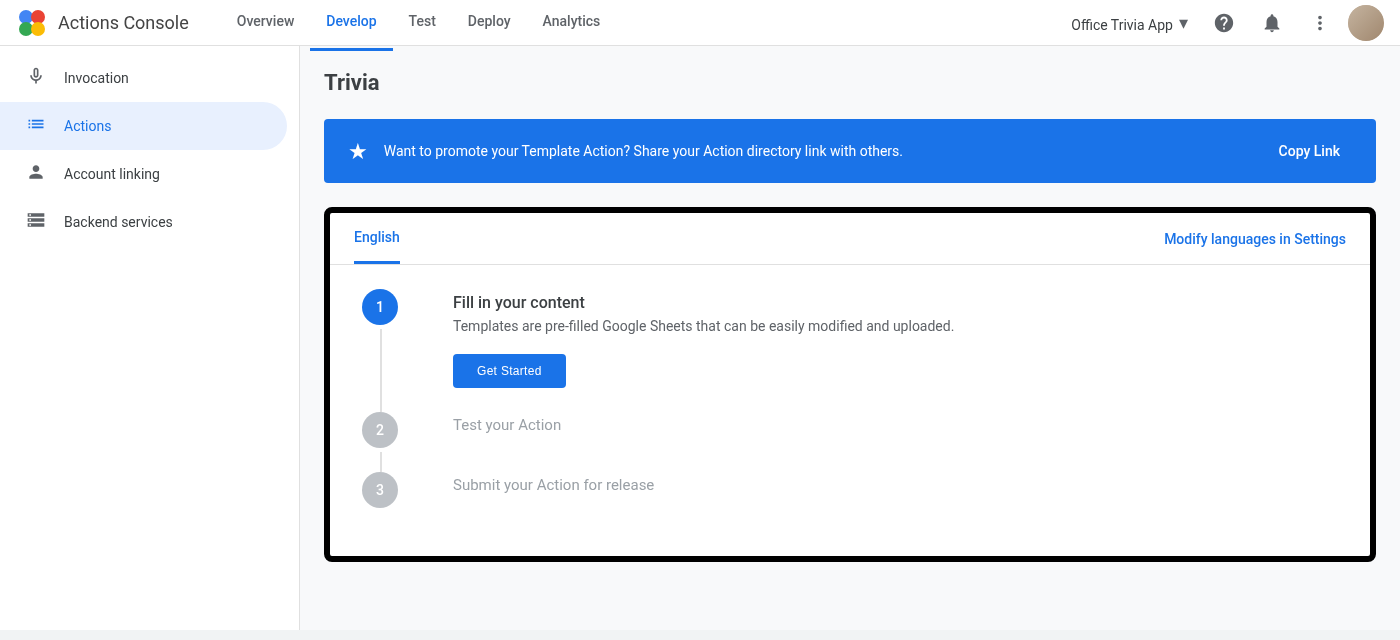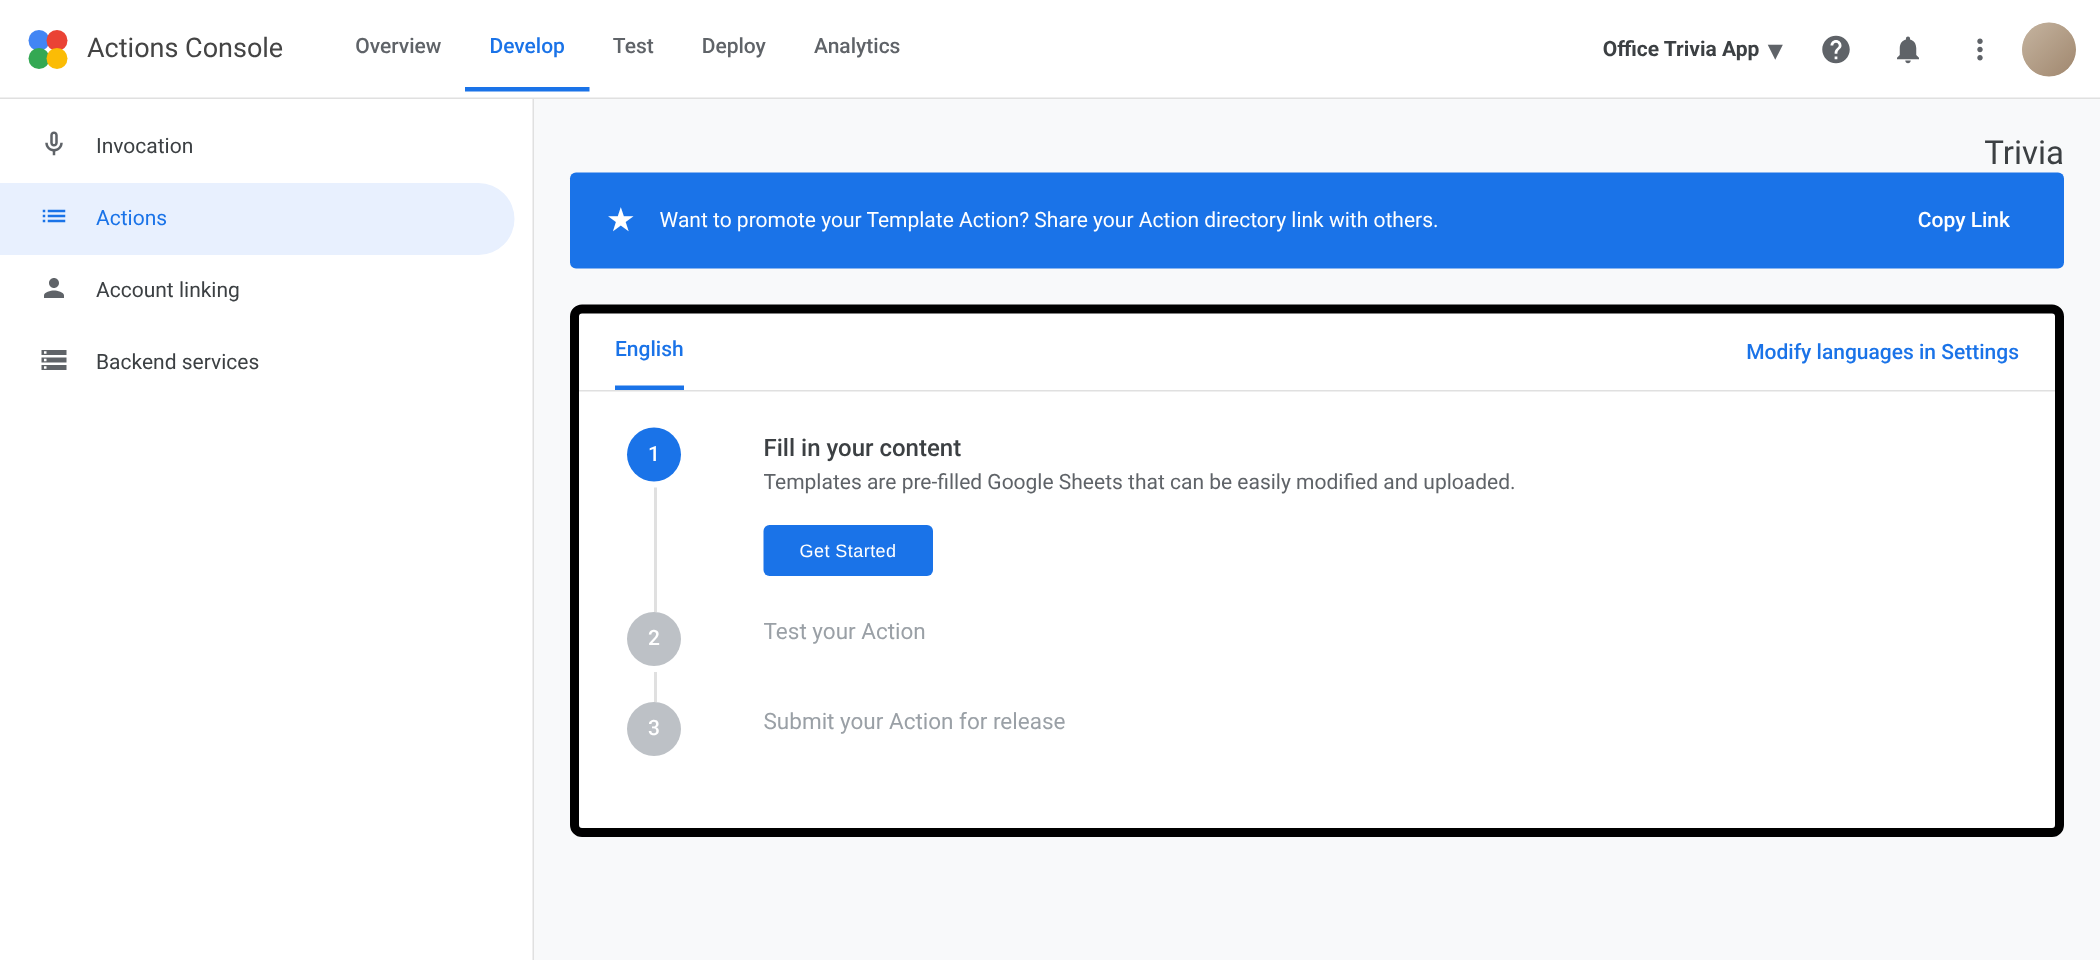--- a/index.html
+++ b/index.html
@@ -3,21 +3,21 @@
   <meta charset="utf-8">
   <style>
     * { box-sizing: border-box; margin: 0; padding: 0; }
     body { font-family: 'Roboto', Arial, sans-serif; background: #f1f3f4; height: 640px; overflow: hidden; }
 
     
     .top-nav {
       display: flex;
       align-items: center;
       background: #fff;
-      height: 66px;
+      height: 46px;
       padding: 0 16px;
       border-bottom: 1px solid #e0e0e0;
       position: relative;
       z-index: 10;
     }
     .top-nav-logo {
       display: flex;
       align-items: center;
       gap: 10px;
       margin-right: 32px;
@@ -55,28 +55,27 @@
       color: #1a73e8;
       border-bottom: 3px solid #1a73e8;
     }
     .top-nav-right {
       display: flex;
       align-items: center;
       gap: 8px;
     }
     .app-selector {
       display: flex;
-      align-items: center;
+      align-items: flex-end;
       gap: 6px;
       font-size: 14px;
       color: #3c4043;
       cursor: pointer;
       padding: 6px 8px;
       border-radius: 4px;
-      font-weight: bold;
     }
     .chevron-icon { font-size: 18px; color: #5f6368; }
     .icon-btn {
       width: 40px;
       height: 40px;
       border-radius: 50%;
       display: flex;
       align-items: center;
       justify-content: center;
       cursor: pointer;
@@ -102,21 +101,21 @@
     }
 
     
     .main-layout {
       display: flex;
       height: calc(640px - 56px);
     }
 
     
     .sidebar {
-      width: 356px;
+      width: 300px;
       background: #fff;
       border-right: 1px solid #e0e0e0;
       flex-shrink: 0;
       padding-top: 8px;
     }
     .sidebar-item {
       display: flex;
       align-items: center;
       gap: 16px;
       padding: 0 24px;
@@ -142,23 +141,23 @@
 
     
     .content {
       flex: 1;
       overflow-y: auto;
       background: #f8f9fa;
       padding: 24px;
     }
     .page-title {
       font-size: 22px;
-      font-weight: 400;
+      font-weight: 700;
       color: #3c4043;
-      text-align: right;
+      margin-bottom: 24px;
     }
 
     
     .promo-banner {
       background: #1a73e8;
       color: #fff;
       border-radius: 4px;
       padding: 16px 24px;
       display: flex;
       align-items: center;

